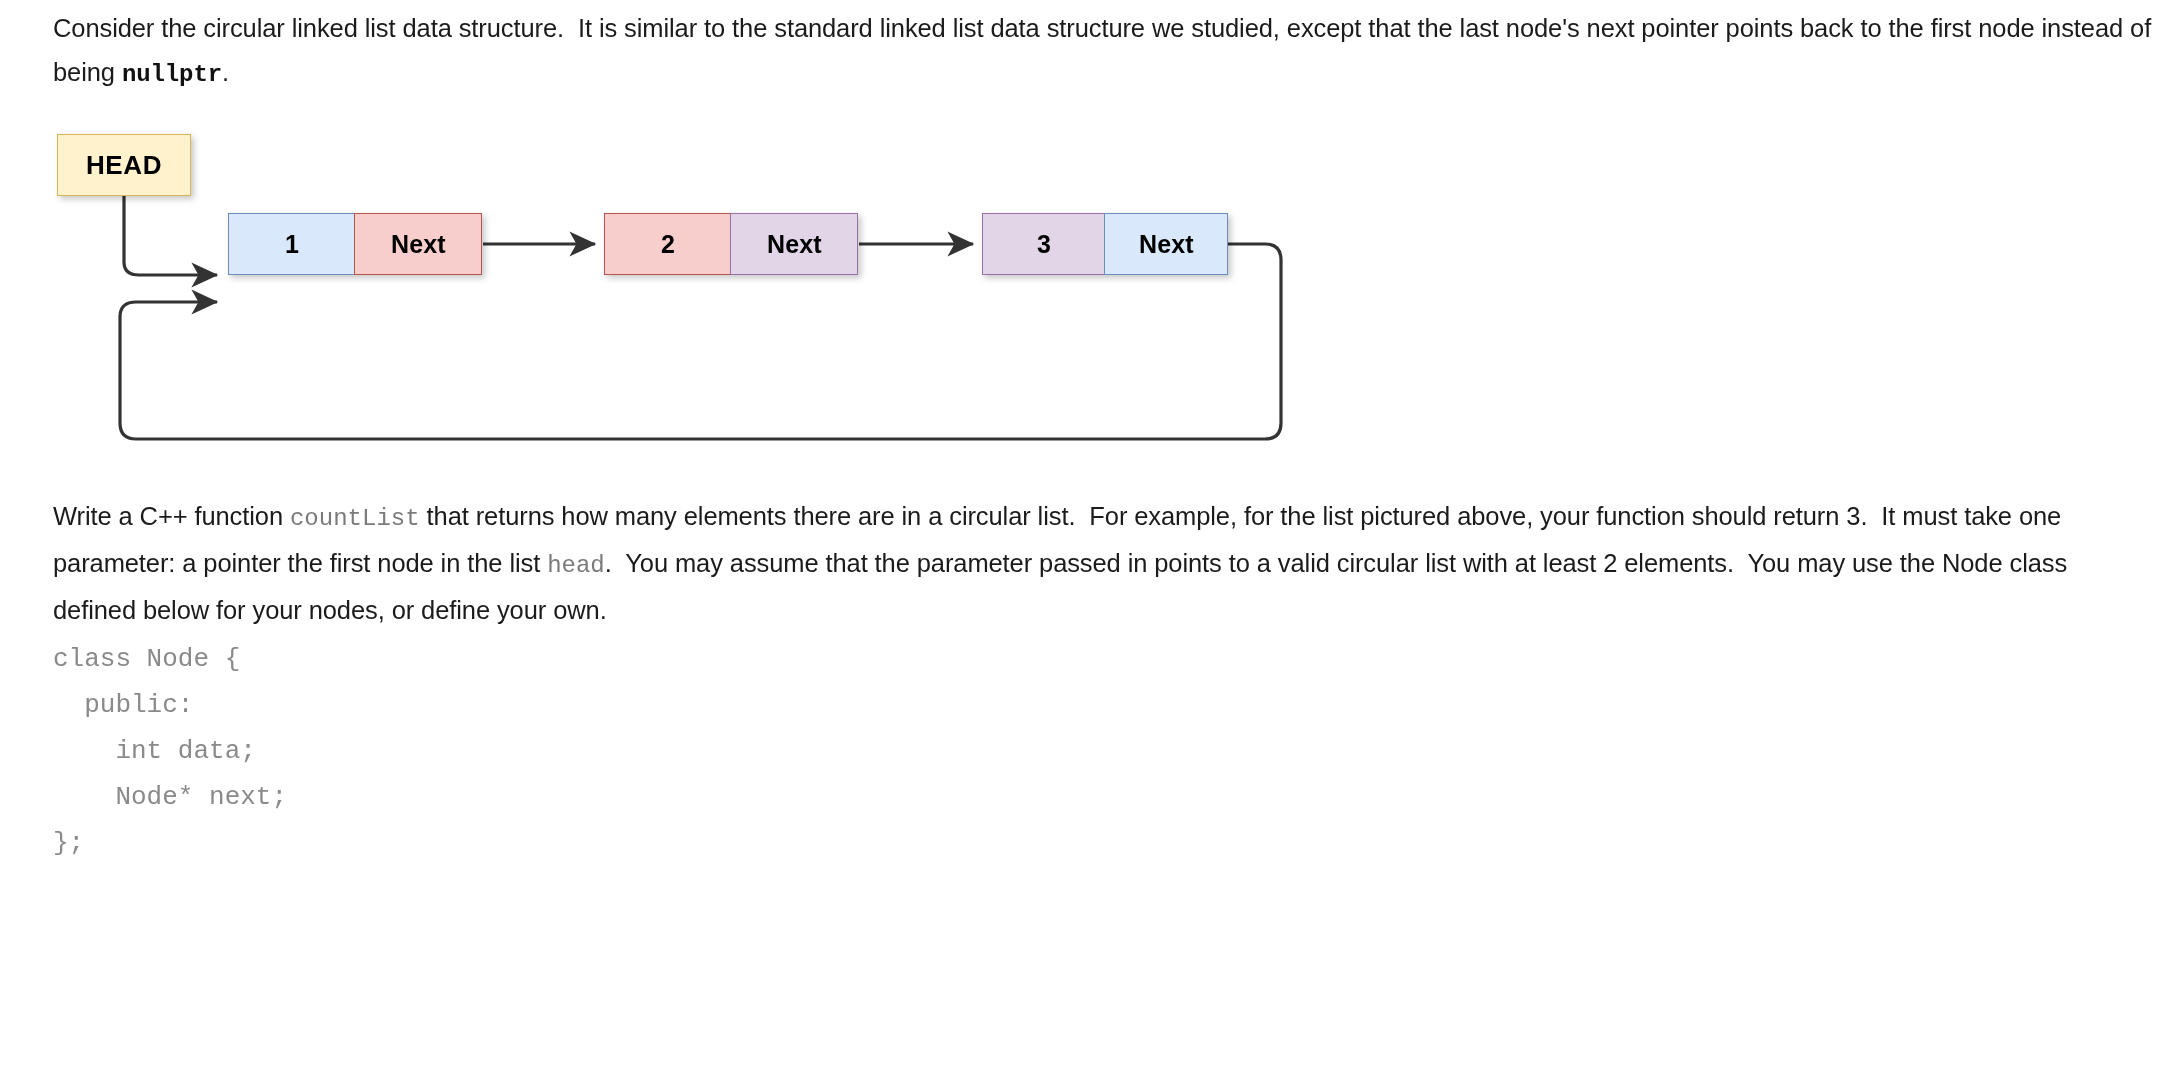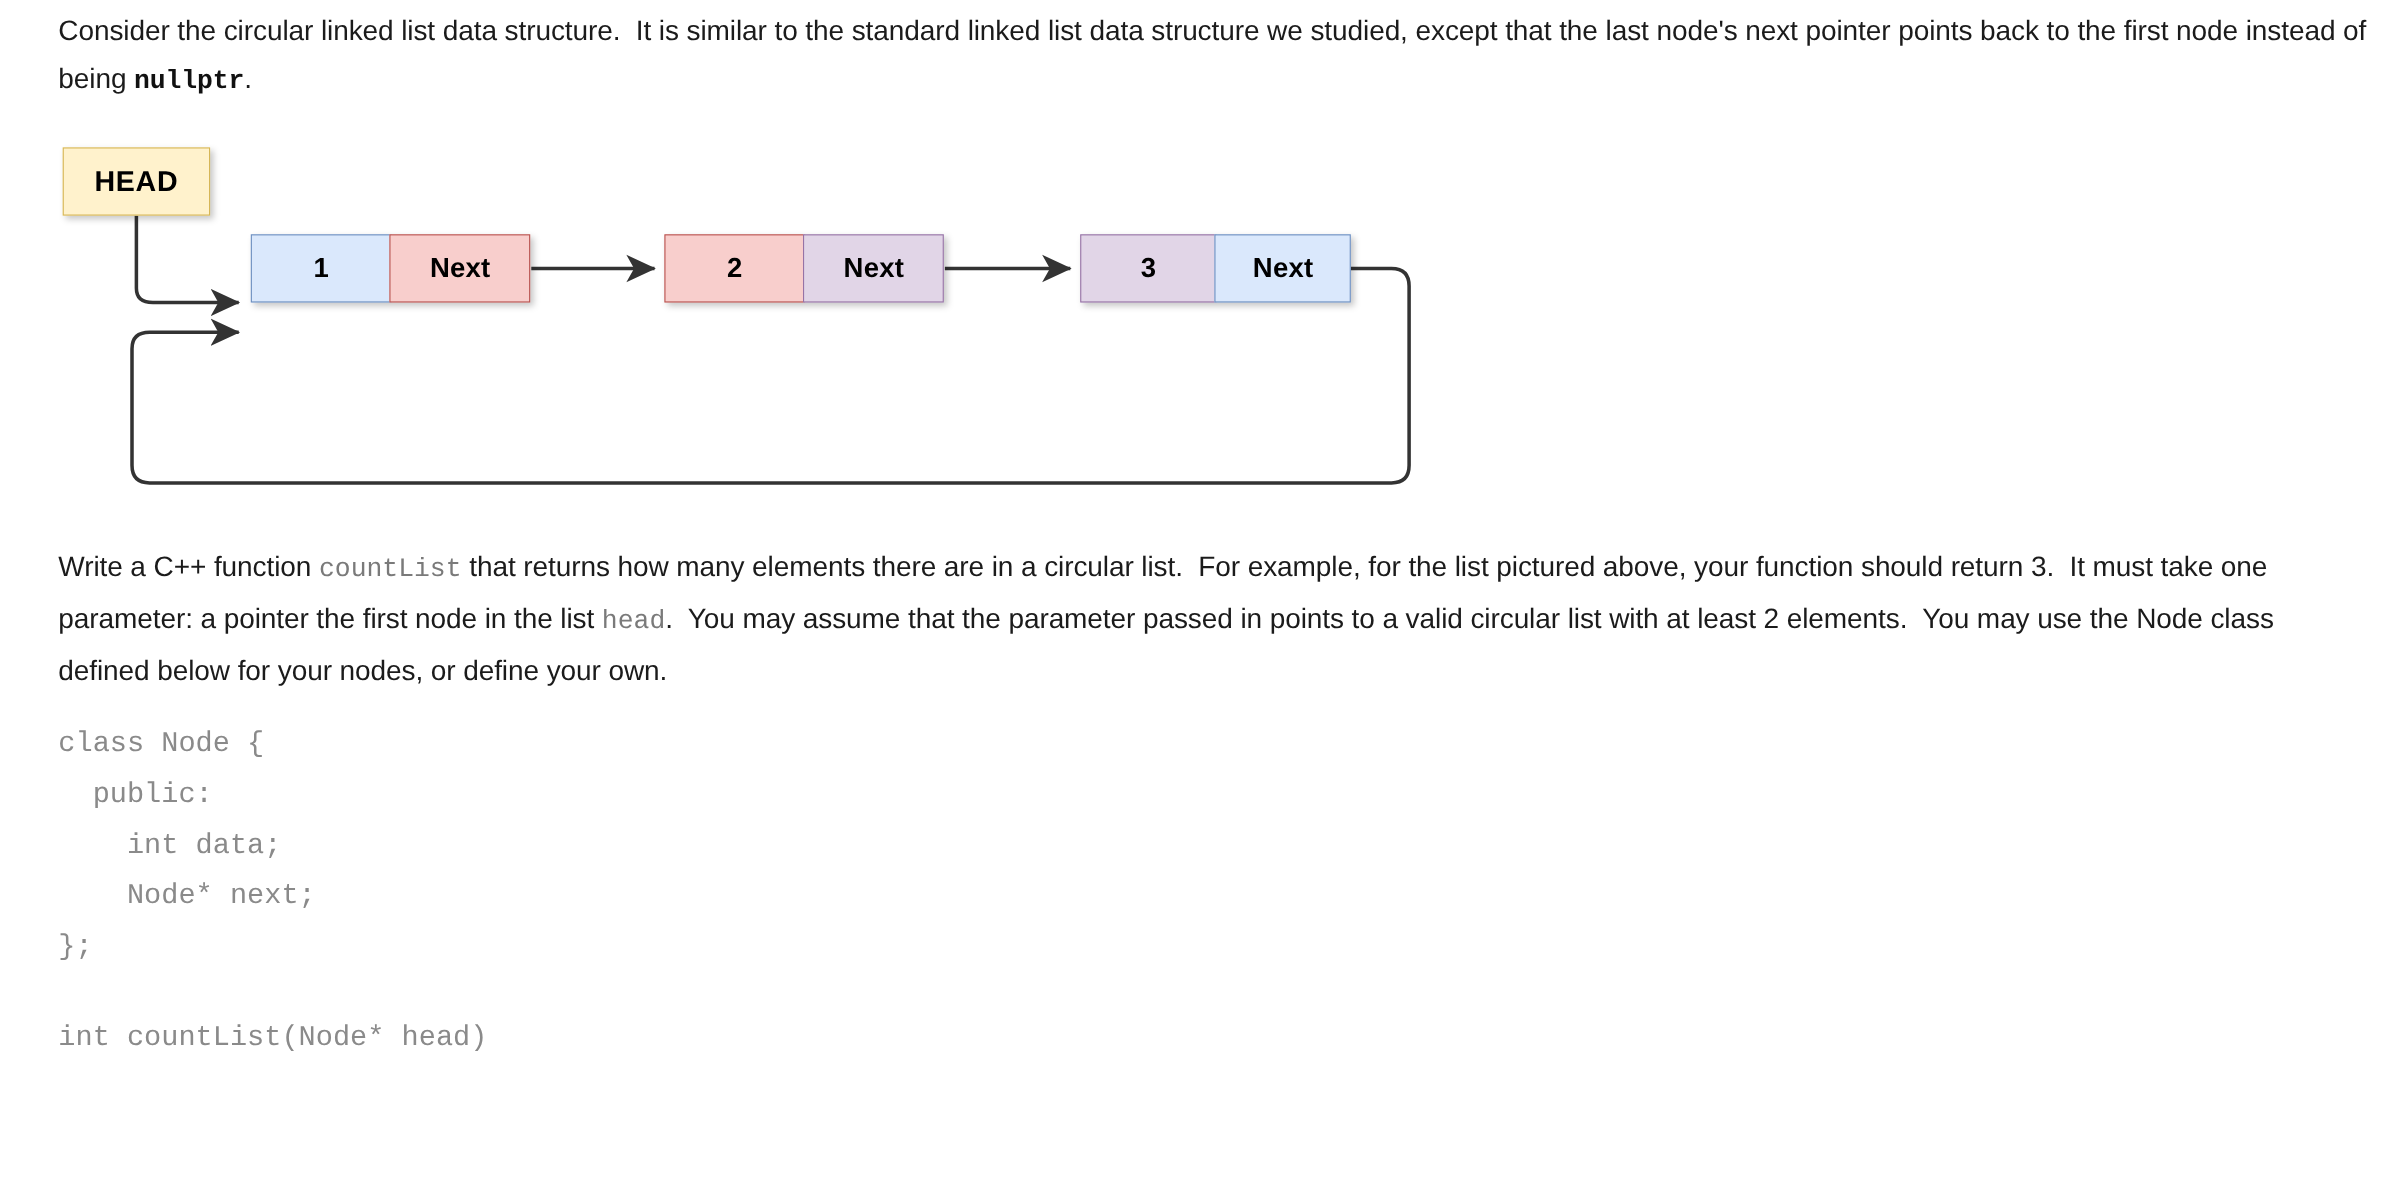--- a/index.html
+++ b/index.html
@@ -49,21 +49,20 @@
   }
   .codeblock {
     position: absolute;
     left: 53px;
     top: 632px;
     font-family: "Liberation Mono", "DejaVu Sans Mono", monospace;
     font-size: 26px;
     line-height: 46px;
     color: #8a8a8a;
     white-space: pre;
-    margin-top: 17px;
   }
   .sigline {
     position: absolute;
     left: 53px;
     top: 916px;
     font-family: "Liberation Mono", "DejaVu Sans Mono", monospace;
     font-size: 26px;
     line-height: 46px;
     color: #8a8a8a;
     white-space: pre;
@@ -163,16 +162,15 @@
 
   <div class="para para-2"><span>Write a C++ function </span><span class="mono-inline">countList</span><span> that returns how many elements there are in a circular list.  For example, for the list pictured above, your function should return 3.  It must take one parameter: a pointer the first node in the list </span><span class="mono-inline">head</span><span>.  You may assume that the parameter passed in points to a valid circular list with at least 2 elements.  You may use the Node class defined below for your nodes, or define your own.</span></div>
 
   <div class="codeblock">class Node {
   public:
     int data;
     Node* next;
 };</div>
 
 
-  <div class="sigline">int countList(Node* head)</div>
 
 
 </div>
 
 </body></html>

